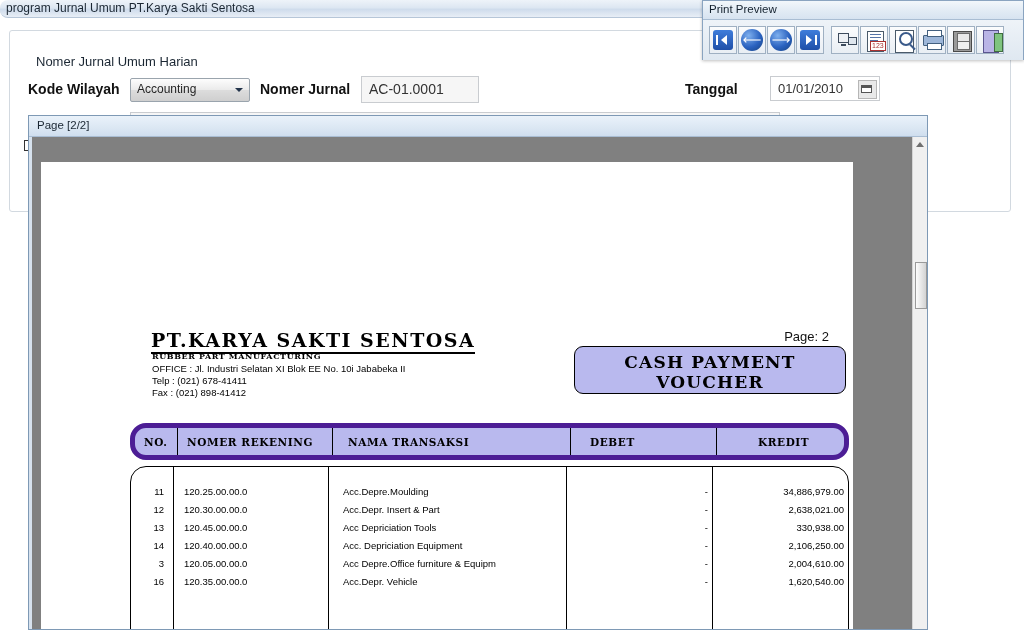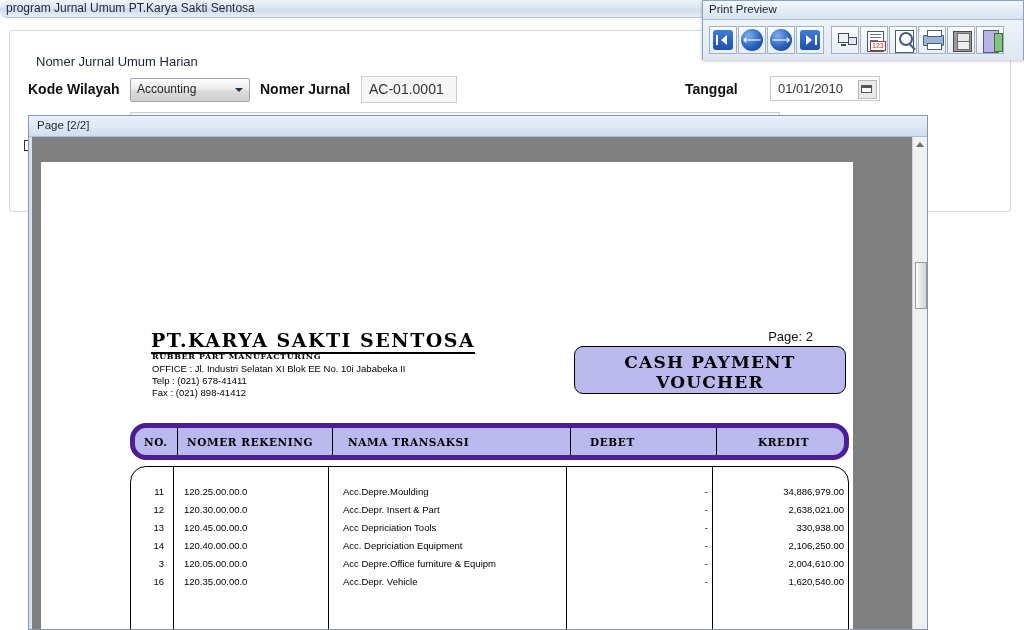--- a/index.html
+++ b/index.html
@@ -51,21 +51,21 @@
   #combo-kode .combo-arrow{
     position:absolute;right:6px;top:9px;width:0;height:0;
     border-left:4px solid transparent;border-right:4px solid transparent;
     border-top:4px solid #22334a;
   }
 
   .textbox{
     position:absolute;border:1px solid #c9ccd0;background:#f6f6f6;box-sizing:border-box;
   }
   .textbox .tb-text{position:absolute;left:7px;top:4px;font-size:14px;color:#333;white-space:nowrap;}
-  #tb-nomer{left:351px;top:45px;width:96px;height:27px;}
+  #tb-nomer{left:351px;top:45px;width:118px;height:27px;}
   #tb-keterangan{left:120px;top:81px;width:650px;height:25px;}
   #tb-tanggal{left:760px;top:45px;width:110px;height:25px;background:#fff;border:1px solid #c9ccd0;}
   #tb-tanggal .tb-text{font-size:13px;color:#333;}
   #date-btn{
     position:absolute;right:2px;top:3px;width:17px;height:17px;
     background:#e9e9e9;border:1px solid #b6b6b6;
   }
   #date-btn::after{
     content:"";position:absolute;left:2px;top:4px;width:11px;height:8px;
     border:1px solid #555;border-top:3px solid #555;box-sizing:border-box;background:#fff;
@@ -182,21 +182,21 @@
   #company-sub{
     position:absolute;left:111px;top:189px;font-family:"DejaVu Serif",serif;
     font-weight:bold;font-size:8px;letter-spacing:.6px;white-space:nowrap;
   }
   .addr-line{position:absolute;left:111px;font-size:9.5px;white-space:nowrap;}
   #addr1{top:201px;}
   #addr2{top:213px;}
   #addr3{top:225px;}
 
   #page-number{
-    position:absolute;right:40px;top:167px;font-size:13px;color:#111;white-space:nowrap;
+    position:absolute;right:24px;top:167px;font-size:13px;color:#111;white-space:nowrap;
   }
 
   #voucher-box{
     position:absolute;left:533px;top:184px;width:272px;height:48px;
     background:#b9b9ee;border:1px solid #000;border-radius:9px;box-sizing:border-box;
   }
   #voucher-title{
     position:absolute;left:0;right:0;top:5px;text-align:center;
     font-family:"DejaVu Serif",serif;font-weight:bold;font-size:17px;letter-spacing:1.2px;
   }

